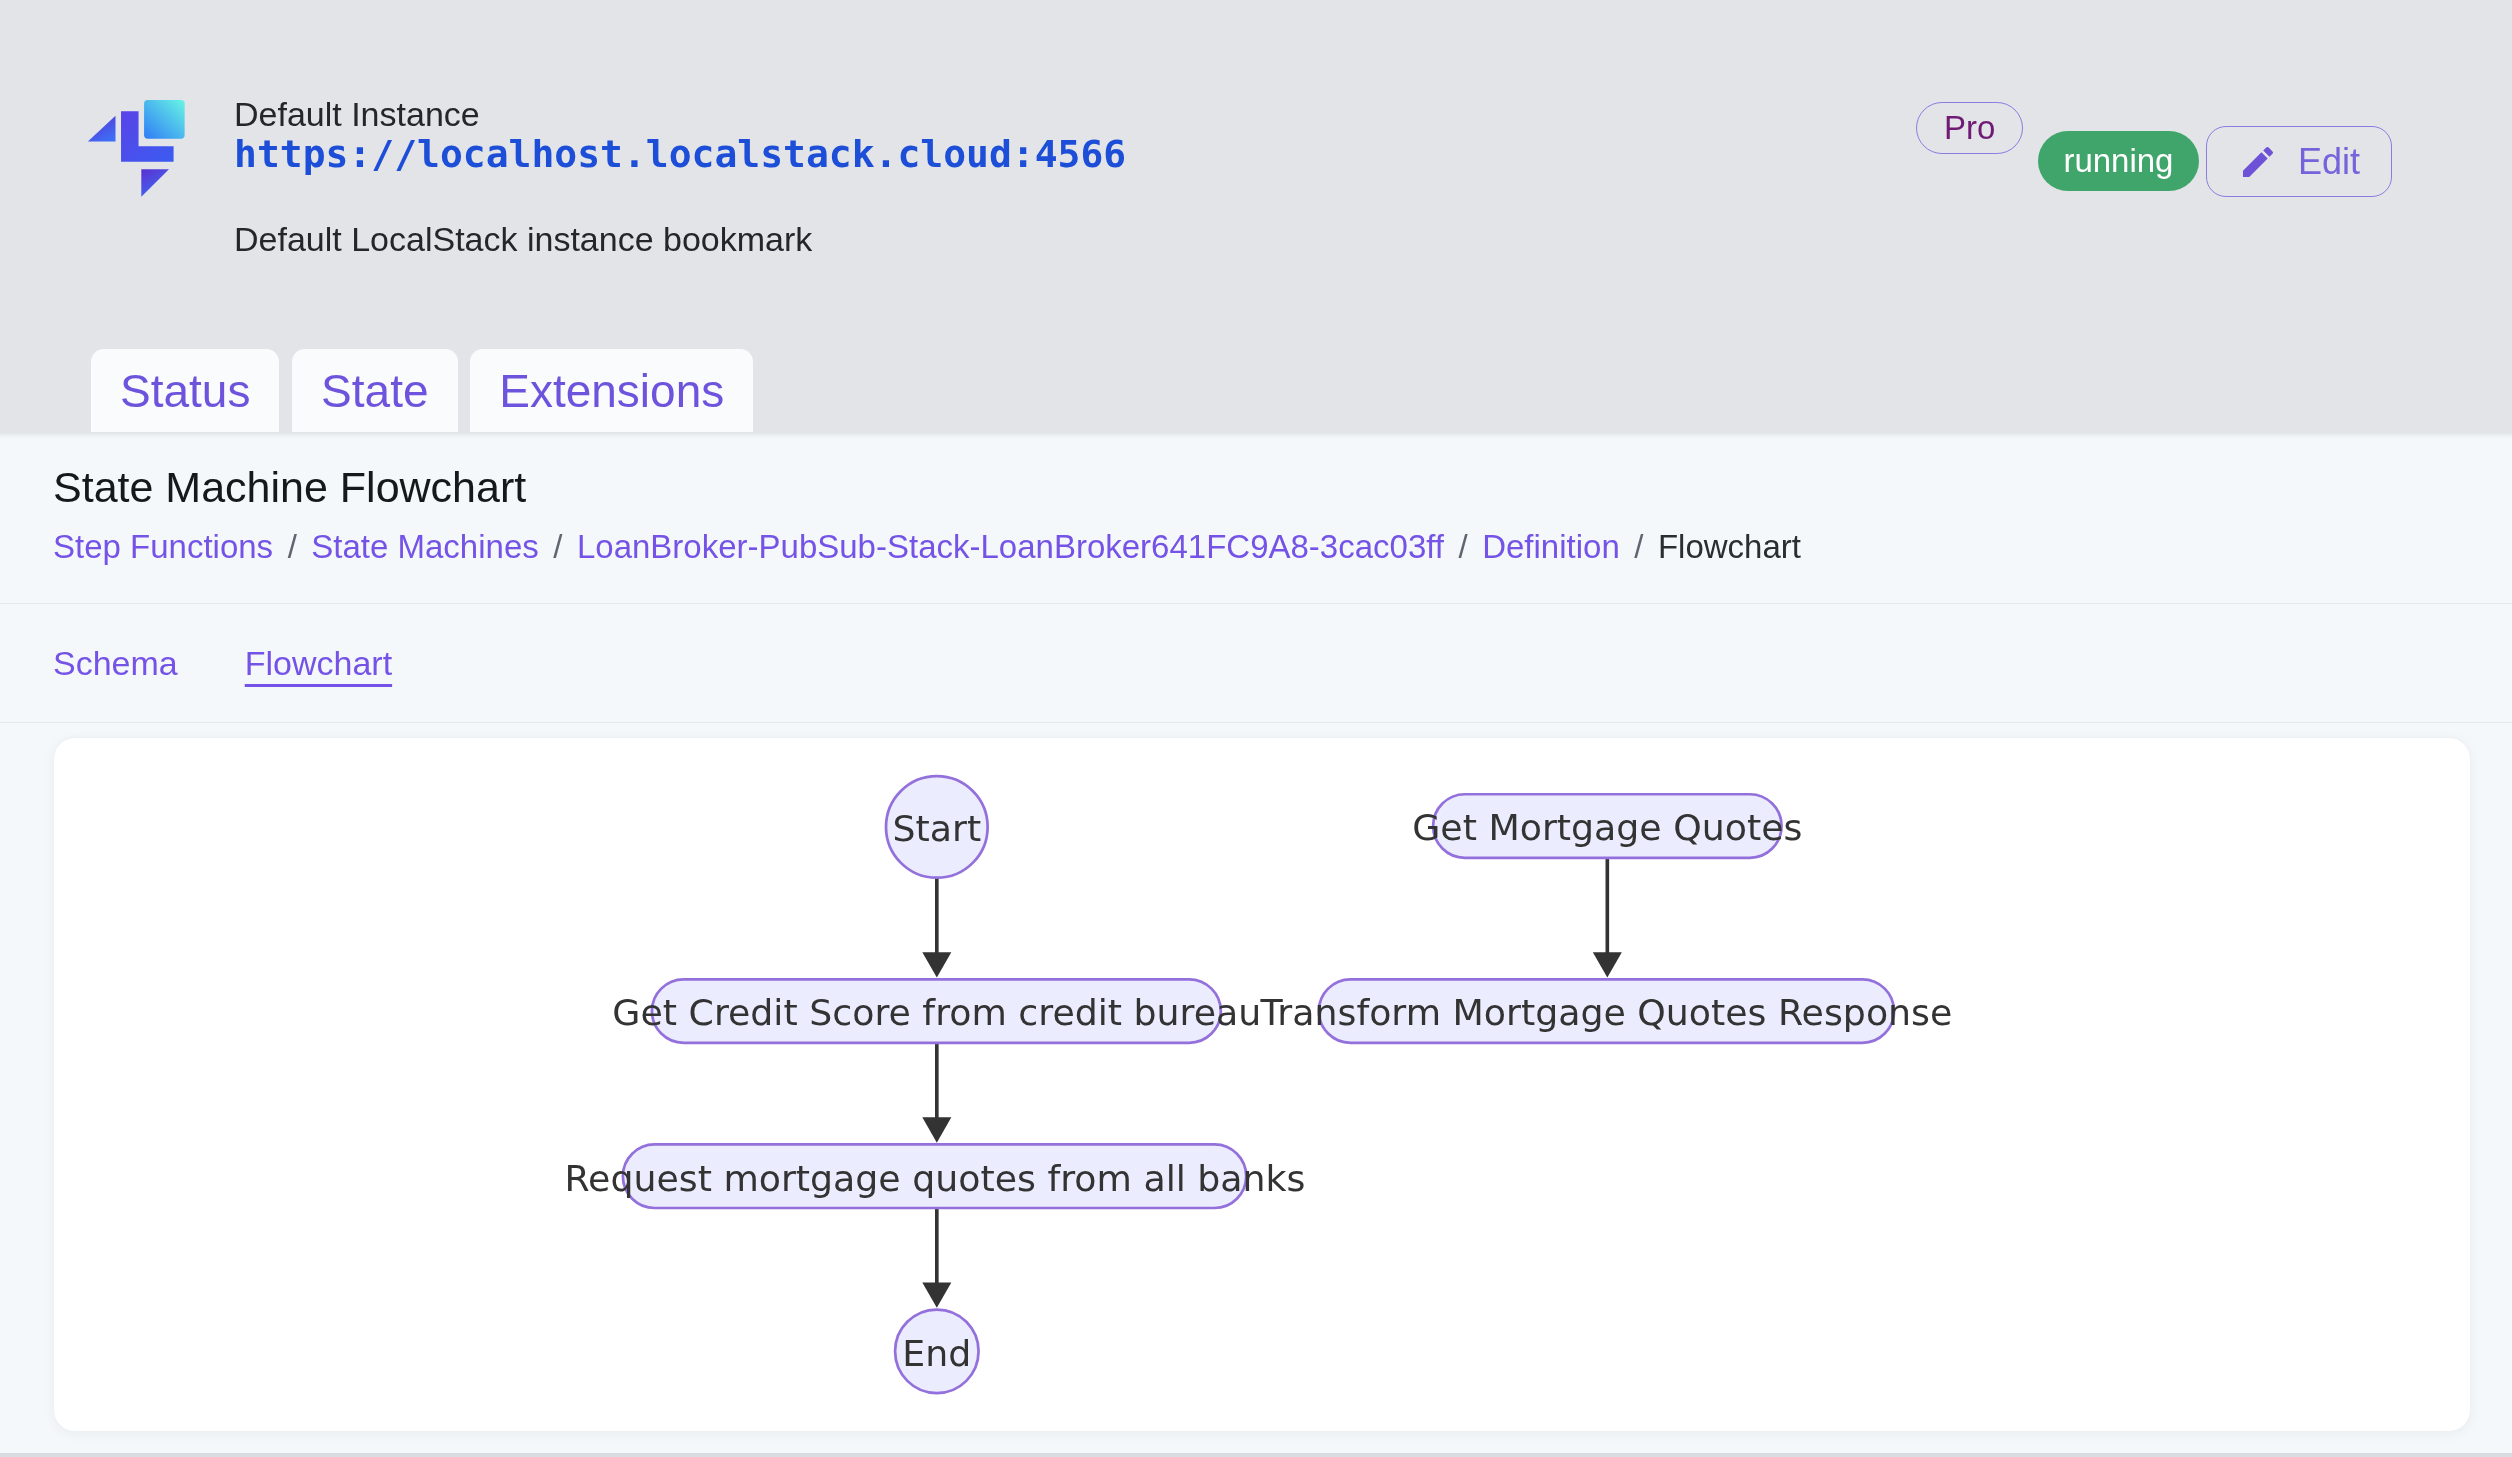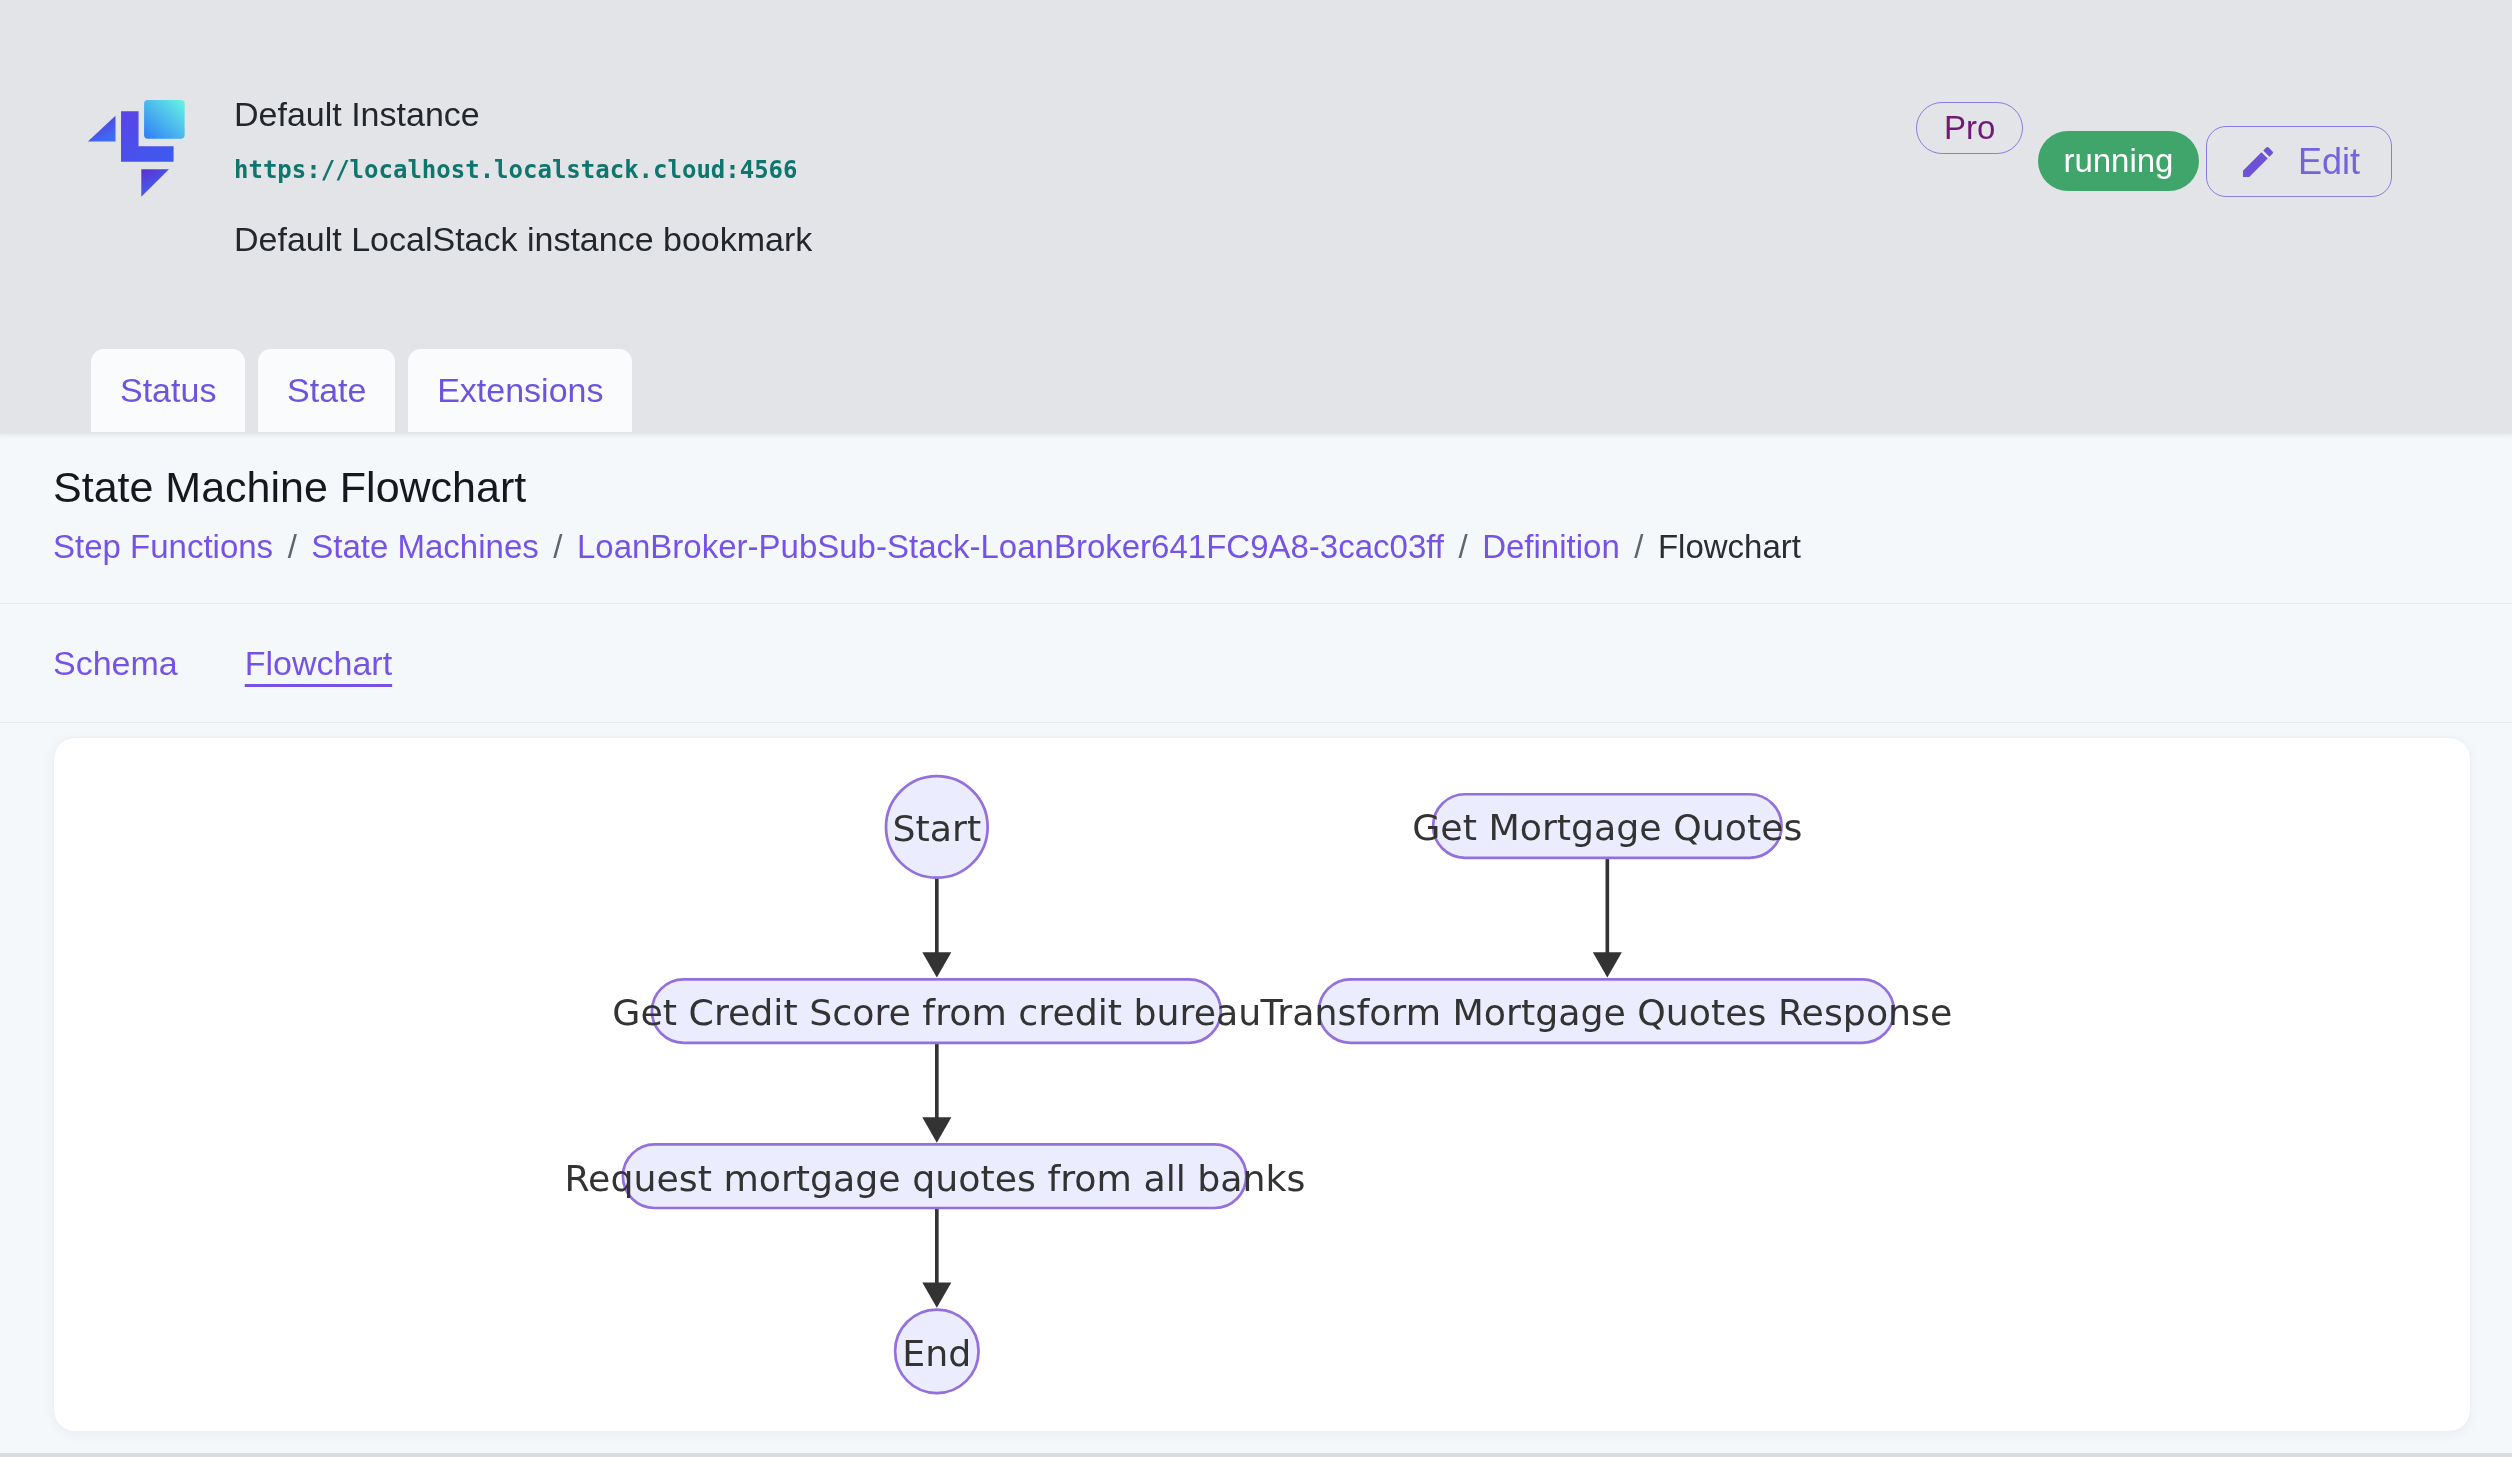--- a/index.html
+++ b/index.html
@@ -8,22 +8,22 @@
     font-family:"Liberation Sans", sans-serif;
     background:#e2e4e8;
     position:relative;
     overflow:hidden;
     color:#22262b;
   }
 
   
   .logo { position:absolute; left:86px; top:89px; width:118px; height:118px; }
   .inst-title   { position:absolute; left:234px; top:94px; font-size:34px; line-height:40px; color:#23272c; }
-  .inst-url     { position:absolute; left:234px; top:148px; font-size:24px; line-height:45px; font-weight:bold;
-                  font-family:"DejaVu Sans Mono", monospace; color:#0f766e; }
+  .inst-url     { position:absolute; left:234px; top:132px; font-size:38px; line-height:45px; font-weight:bold;
+                  font-family:"DejaVu Sans Mono", monospace; color:#1d4ed8; }
   .inst-sub     { position:absolute; left:234px; top:218px; font-size:34px; line-height:42px; color:#23272c; }
 
   .badge-pro {
     position:absolute; left:1916px; top:102px; height:52px; padding:0 27px;
     border:1.8px solid #8b7ce0; border-radius:30px; color:#701a75;
     font-size:33px; display:flex; align-items:center; justify-content:center; background:transparent;
   }
   .badge-running {
     position:absolute; left:2038px; top:102px; height:60px; padding:0 25.4px;
     border-radius:30px; background:#3fa56b; color:#ffffff;
@@ -34,21 +34,21 @@
     border:1.8px solid #8b7ce0; border-radius:20px; color:#7463db;
     font-size:36px; display:flex; align-items:center; gap:20px; background:transparent; cursor:pointer;margin-top:28px;
   }
   .btn-edit svg { width:40px; height:40px; }
 
   
   .tabbar { position:absolute; left:91px; top:349px; display:flex; gap:12.7px; z-index:3; }
   .tab {
     height:83px; padding:4px 29px; background:#f9fbfd;
     border-radius:12.7px 12.7px 0 0; display:flex; align-items:center; justify-content:center;
-    font-size:34px; color:#6e54dc; cursor:pointer;
+    font-size:46px; color:#6e54dc; cursor:pointer;
   }
   .tab.active {
     background:#f5f8fb; height:89px;
     text-decoration:underline; text-decoration-thickness:2.7px; text-underline-offset:10px;
   }
 
   
   .panel {
     position:absolute; left:0; top:433px; width:2512px; height:1024px;
     background:#f5f8fb; z-index:2;

